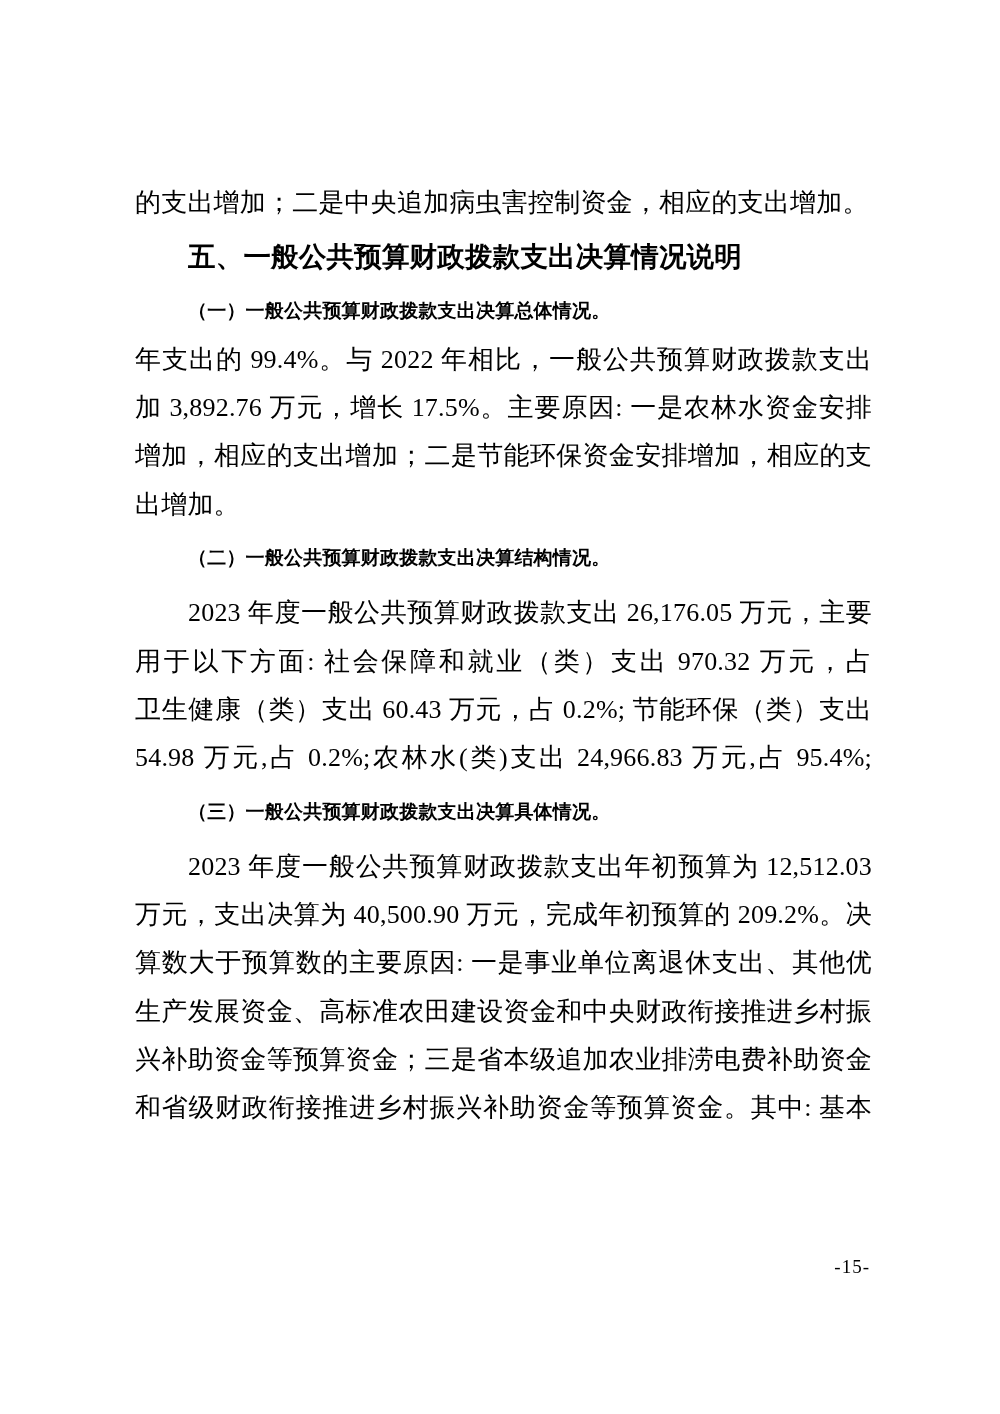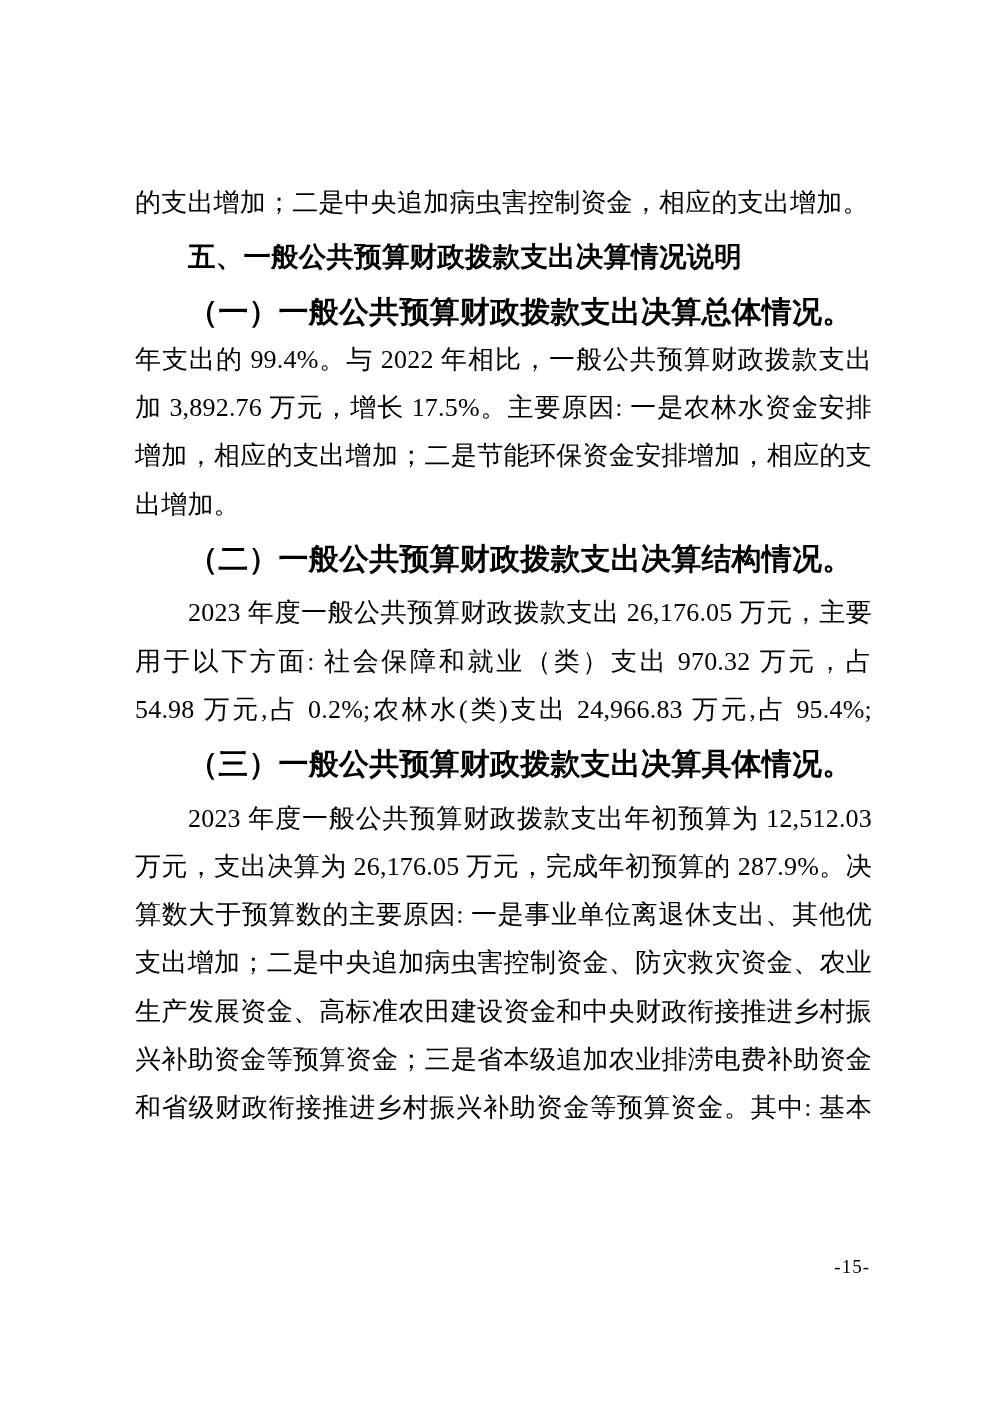--- a/index.html
+++ b/index.html
@@ -36,23 +36,23 @@
   .line.fill {
     text-align: justify;
     text-align-last: justify;
   }
   .line.h1 {
     font-family: "Liberation Sans", sans-serif;
     font-weight: 700;
     font-size: 27.5px;
   }
   .line.h2 {
-    font-family: Liberation Sans, sans-serif;
+    font-family: Liberation Mono, monospace;
     font-weight: 700;
-    font-size: 30px;
+    font-size: 19px;
   }
   .b {
     font-weight: 400;
   }
   .page-number {
     position: absolute;
     top: 1247px;
     right: 130px;
     font-size: 19px;
     line-height: 40px;
@@ -67,24 +67,24 @@
   <div class="line body"><span>的支出增加；二是中央追加病虫害控制资金，相应的支出增加。</span></div>
   <div class="line h1 indent"><span>五、一般公共预算财政拨款支出决算情况说明</span></div>
   <div class="line h2 indent"><span>（一）一般公共预算财政拨款支出决算总体情况。</span></div>
   <div class="line body fill"><span>年支出的 99.4%。与 2022 年相比，一般公共预算财政拨款支出增</span></div>
   <div class="line body fill"><span>加 3,892.76 万元，增长 17.5%。主要原因: 一是农林水资金安排</span></div>
   <div class="line body fill"><span>增加，相应的支出增加；二是节能环保资金安排增加，相应的支</span></div>
   <div class="line body"><span>出增加。</span></div>
   <div class="line h2 indent"><span>（二）一般公共预算财政拨款支出决算结构情况。</span></div>
   <div class="line body indent fill"><span>2023 年度一般公共预算财政拨款支出 26,176.05 万元，主要</span></div>
   <div class="line body fill"><span>用于以下方面: </span><span class="b">社会保障和就业（类）</span><span>支出 970.32 万元，占 3.7%;</span></div>
+  <div class="line body fill"><span class="b">卫生健康（类）</span><span>支出 60.43 万元，占 0.2%; </span><span class="b">节能环保（类）</span><span>支出</span></div>
   <div class="line body fill"><span>54.98 万元,占 0.2%;</span><span class="b">农林水(类)</span><span>支出 24,966.83 万元,占 95.4%;</span></div>
   <div class="line h2 indent"><span>（三）一般公共预算财政拨款支出决算具体情况。</span></div>
   <div class="line body indent fill"><span>2023 年度一般公共预算财政拨款支出年初预算为 12,512.03</span></div>
-  <div class="line body fill"><span>万元，支出决算为 26,176.05 万元，完成年初预算的 287.9%。决</span></div>
+  <div class="line body fill"><span>万元，支出决算为 40,500.90 万元，完成年初预算的 209.2%。决</span></div>
   <div class="line body fill"><span>算数大于预算数的主要原因: 一是事业单位离退休支出、其他优抚</span></div>
-  <div class="line body fill"><span>支出增加；二是中央追加病虫害控制资金、防灾救灾资金、农业</span></div>
   <div class="line body fill"><span>生产发展资金、高标准农田建设资金和中央财政衔接推进乡村振</span></div>
   <div class="line body fill"><span>兴补助资金等预算资金；三是省本级追加农业排涝电费补助资金</span></div>
   <div class="line body fill"><span>和省级财政衔接推进乡村振兴补助资金等预算资金。其中: 基本支</span></div>
 </div>
 
 <div class="page-number">-15-</div>
 
 </body></html>

